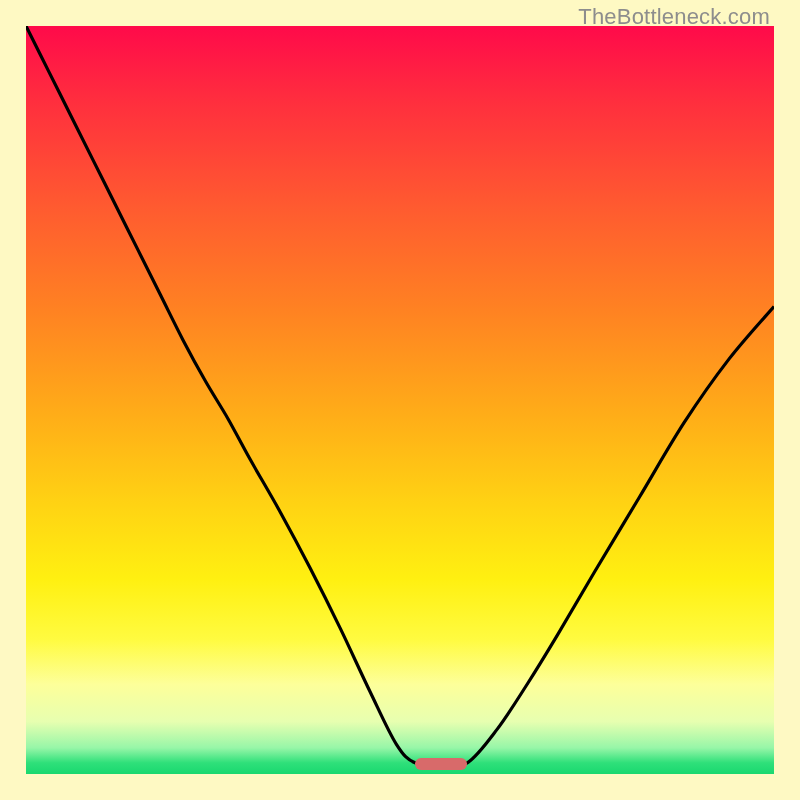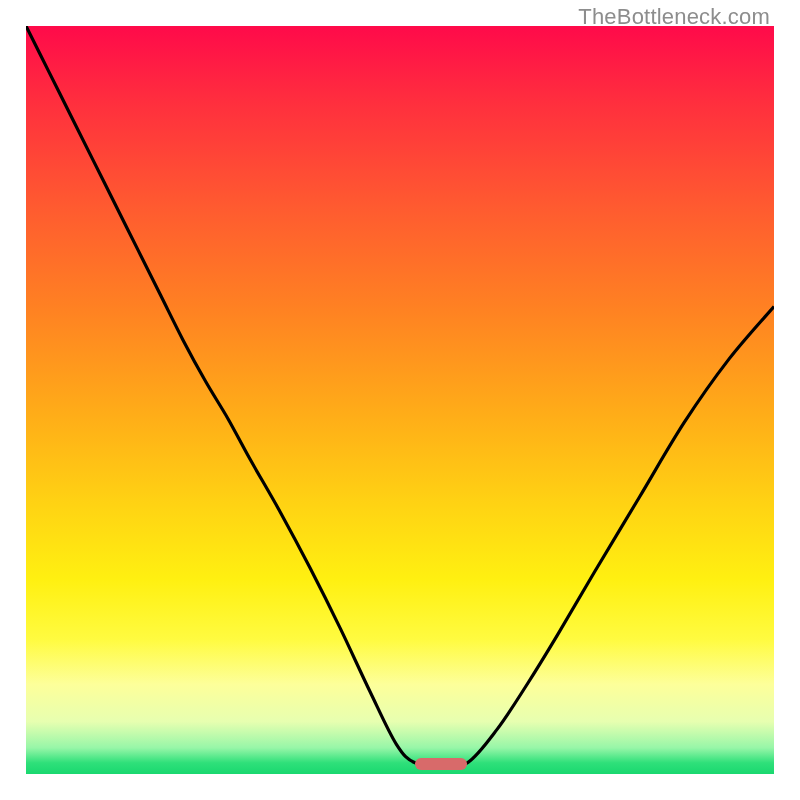--- a/index.html
+++ b/index.html
@@ -8,21 +8,21 @@
     width: 800px;
     height: 800px;
     background: #000;
     overflow: hidden;
     font-family: Arial, Helvetica, sans-serif;
   }
   .frame {
     position: relative;
     width: 800px;
     height: 800px;
-    background: #ffffff;
+    background: #fef9c3;
   }
   .plot-area {
     position: absolute;
     left: 26px;
     top: 26px;
     width: 748px;
     height: 748px;
     
     background: linear-gradient(
       to bottom,

